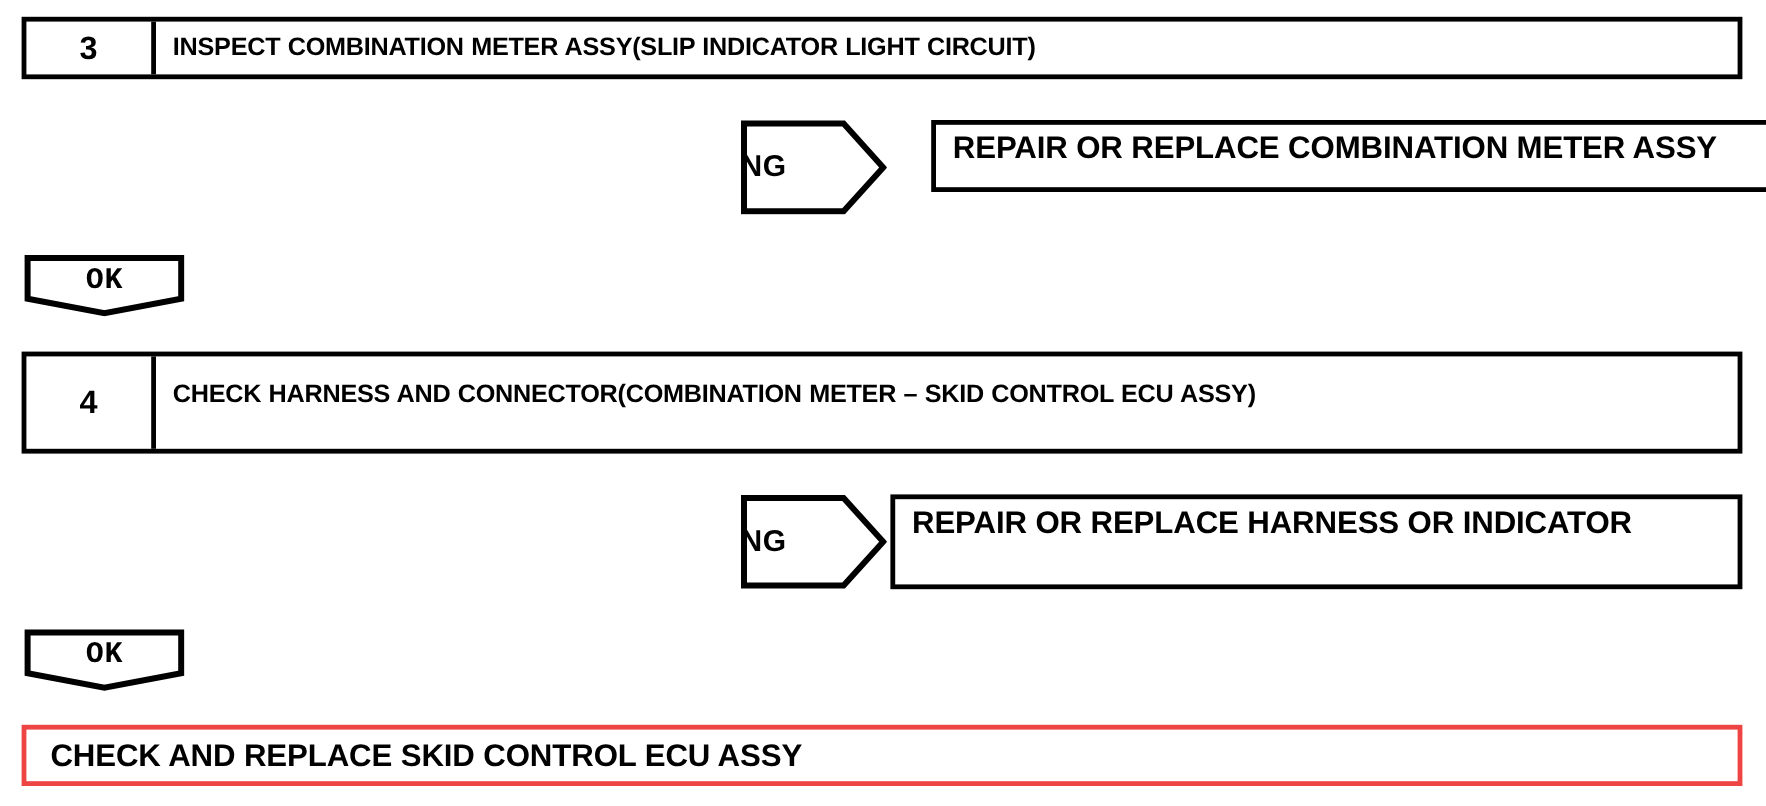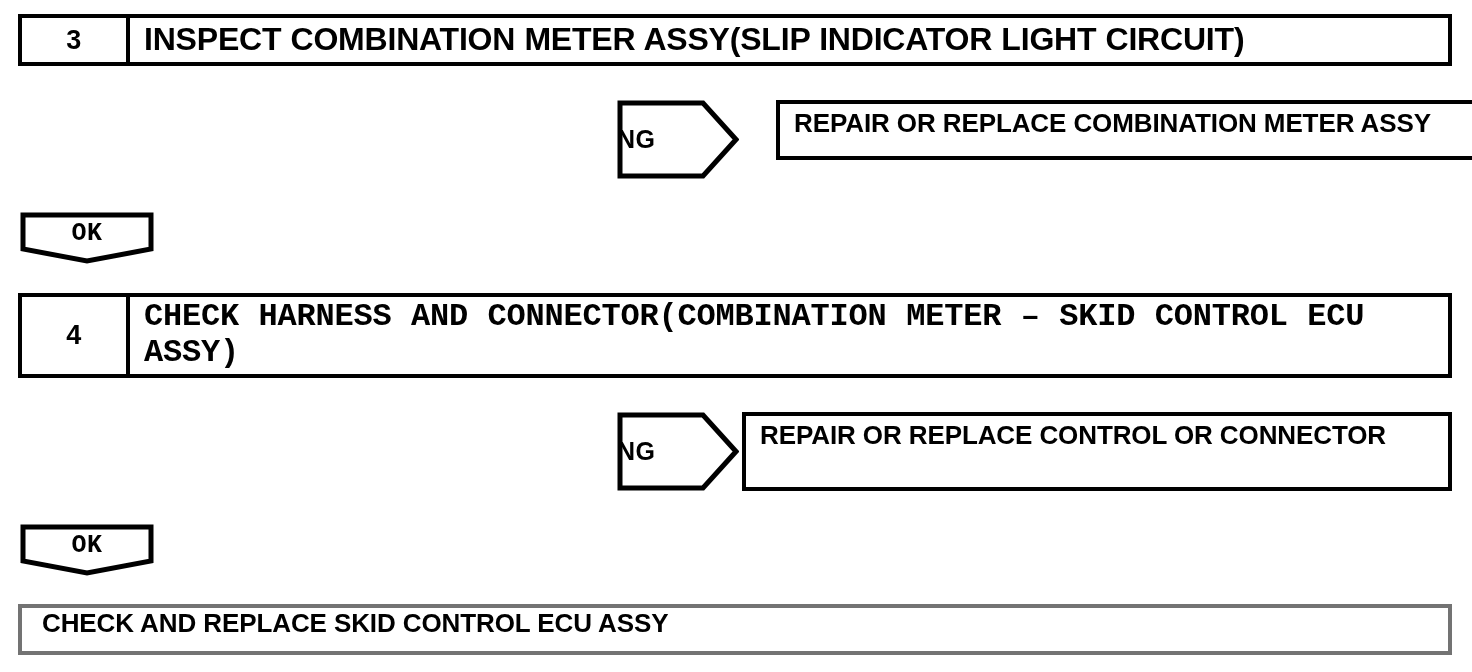--- a/index.html
+++ b/index.html
@@ -43,30 +43,29 @@
     font-size: 27px;
     letter-spacing: 0.5px;
   }
   .step-title {
     flex: 1 1 auto;
     box-sizing: border-box;
     padding: 0 8px 0 14px;
     display: flex;
     align-items: center;
     font-weight: bold;
-    font-size: 32px;
+    font-size: 21px;
     line-height: 1.12;
     letter-spacing: -0.2px;
     word-spacing: 0.5px;
     border-radius: 11px;
   }
   .step-title.two-line {
     align-items: flex-start;
-    padding-top: 2px;
-    font-family: Liberation Mono, monospace;
+    padding-top: 20px;
   }
 
   
   .ng-arrow {
     position: absolute;
     box-sizing: border-box;
     display: flex;
     align-items: center;
     justify-content: flex-start;
   }
@@ -122,25 +121,25 @@
     text-align: center;
     font-weight: bold;
     font-size: 25px;
     letter-spacing: 0.5px;
     font-family: Liberation Mono, monospace;
   }
 
   
   .final-box {
     position: absolute;
-    border: 4px solid #737373;
+    border: 4px solid #ef4444;
     background: #fff;
     box-sizing: border-box;
     display: flex;
-    align-items: flex-start;
+    align-items: center;
     padding: 0 14px 0 20px;
   }
   .final-text {
     font-weight: bold;
     font-size: 26px;
     letter-spacing: -0.1px;
   }
 </style>
 </head>
 <body>
@@ -176,21 +175,21 @@
   </div>
 
   <div class="ng-arrow" style="left:617px; top:412px; width:122px; height:79px;">
     <svg width="122" height="79" viewBox="0 0 122 79">
       <polygon points="3,3 86,3 119,39.5 86,76 3,76" fill="#ffffff" stroke="#000000" stroke-width="5" stroke-linejoin="miter"></polygon>
     </svg>
     <span class="ng-label">NG</span>
   </div>
 
   <div class="result-box" style="left:742px; top:412px; width:710px; height:79px;">
-    <div class="result-text justify-all">REPAIR OR REPLACE CONTROL OR CONNECTOR</div>
+    <div class="result-text justify-all">REPAIR OR REPLACE HARNESS OR INDICATOR</div>
   </div>
 
   <div class="ok-tab" style="left:20px; top:524px; width:134px; height:52px;">
     <svg width="134" height="52" viewBox="0 0 134 52">
       <polygon points="3,3 131,3 131,37 67,49 3,37" fill="#ffffff" stroke="#000000" stroke-width="5" stroke-linejoin="miter"></polygon>
     </svg>
     <span class="ok-label">OK</span>
   </div>
 
   <div class="final-box" style="left:18px; top:604px; width:1434px; height:51px;">

